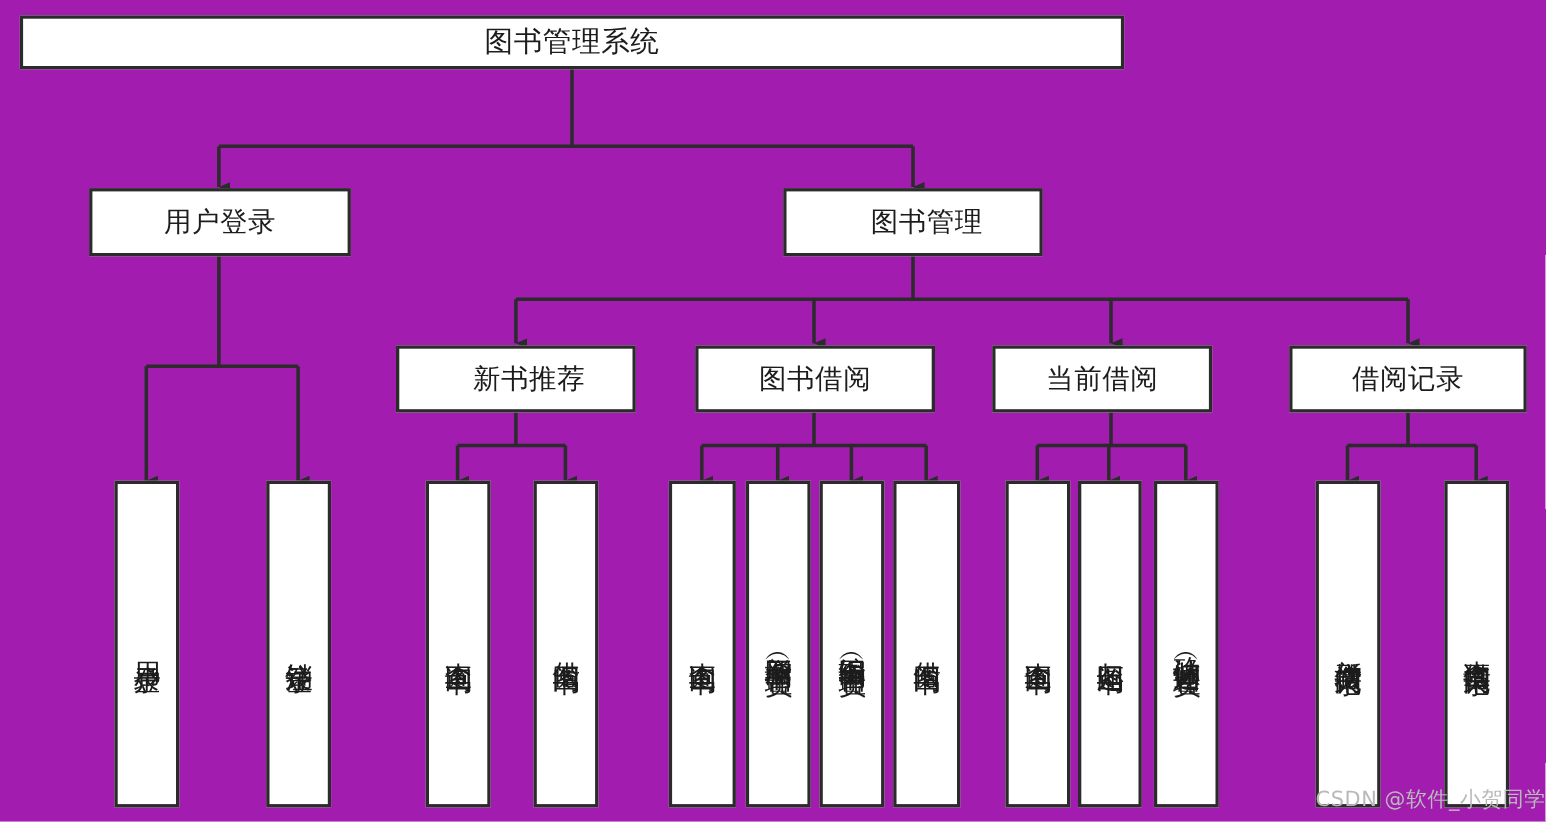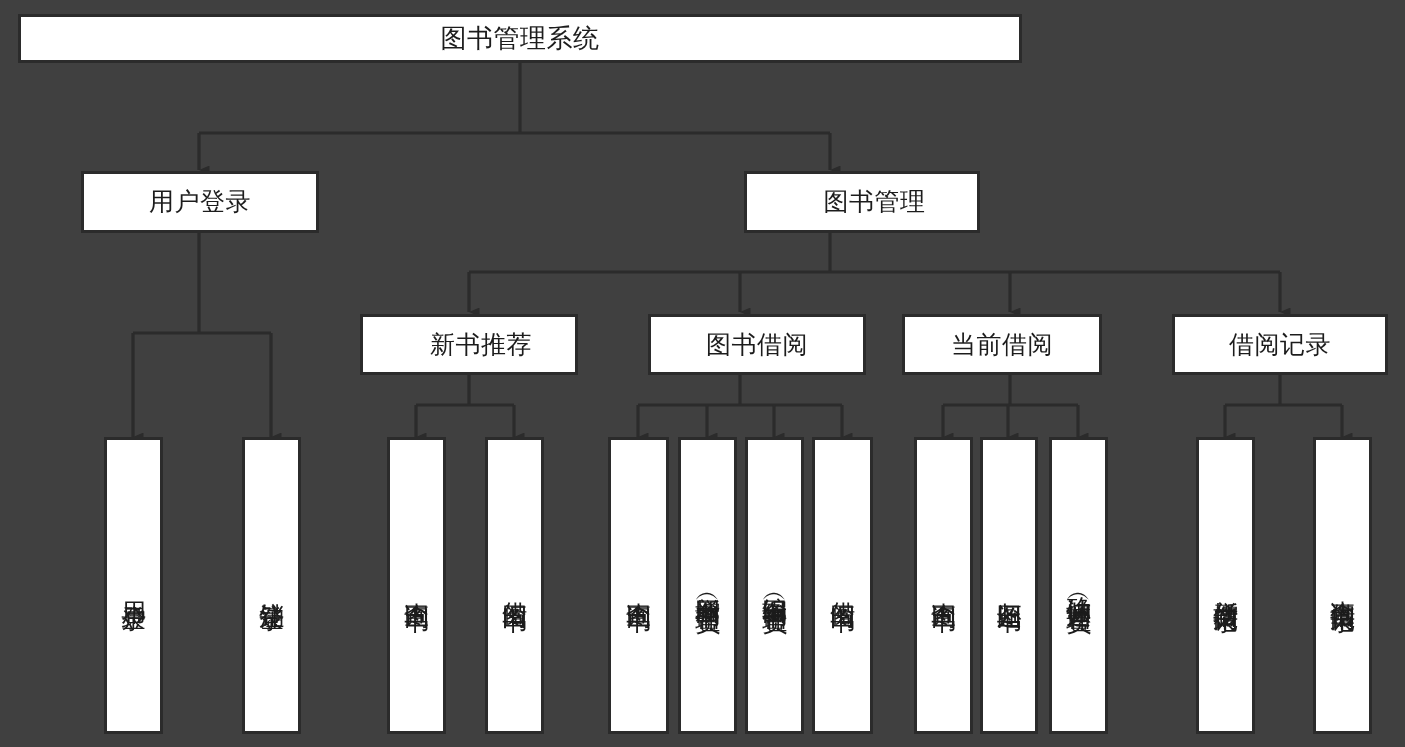--- a/index.html
+++ b/index.html
@@ -7,21 +7,21 @@
     padding: 0;
     background: #ffffff;
   }
   body {
     font-family: "DejaVu Sans", "Liberation Sans", sans-serif;
   }
   #stage {
     position: relative;
     width: 1405px;
     height: 747px;
-    background: #404040;
+    background: #a21caf;
     overflow: hidden;
   }
   svg.wires {
     position: absolute;
     left: 0;
     top: 0;
     width: 1405px;
     height: 747px;
     pointer-events: none;
   }
@@ -126,28 +126,28 @@
     </g>
   </svg>
 
   <div class="node h root" style="left:18px; top:14px; width:1004px; height:49px;">
     <span class="lbl">图书管理系统</span>
   </div>
 
   <div class="node h" style="left:81px; top:171px; width:238px; height:62px;">
     <span class="lbl">用户登录</span>
   </div>
-  <div class="node h" style="left:744px; top:171px; width:236px; height:62px;padding-left:25px;">
+  <div class="node h" style="left:712px; top:171px; width:236px; height:62px;padding-left:25px;">
     <span class="lbl">图书管理</span>
   </div>
 
   <div class="node h" style="left:360px; top:314px; width:218px; height:61px;padding-left:24px;">
     <span class="lbl">新书推荐</span>
   </div>
-  <div class="node h" style="left:632px; top:314px; width:218px; height:61px;margin-left:16px;">
+  <div class="node h" style="left:632px; top:314px; width:218px; height:61px;">
     <span class="lbl">图书借阅</span>
   </div>
   <div class="node h" style="left:902px; top:314px; width:200px; height:61px;">
     <span class="lbl">当前借阅</span>
   </div>
   <div class="node h" style="left:1172px; top:314px; width:216px; height:61px;">
     <span class="lbl">借阅记录</span>
   </div>
 
   <div class="node v" style="left:104px; top:437px; width:59px; height:297px;">
@@ -187,14 +187,15 @@
     <span class="lbl">确认归还（管理员）</span>
   </div>
 
   <div class="node v" style="left:1196px; top:437px; width:59px; height:297px;">
     <span class="lbl">新增借阅记录</span>
   </div>
   <div class="node v" style="left:1313px; top:437px; width:59px; height:297px;">
     <span class="lbl">查询借阅记录</span>
   </div>
 
+  <div class="watermark">CSDN @软件_小贺同学</div>
 
 </div>
 
 </body></html>

